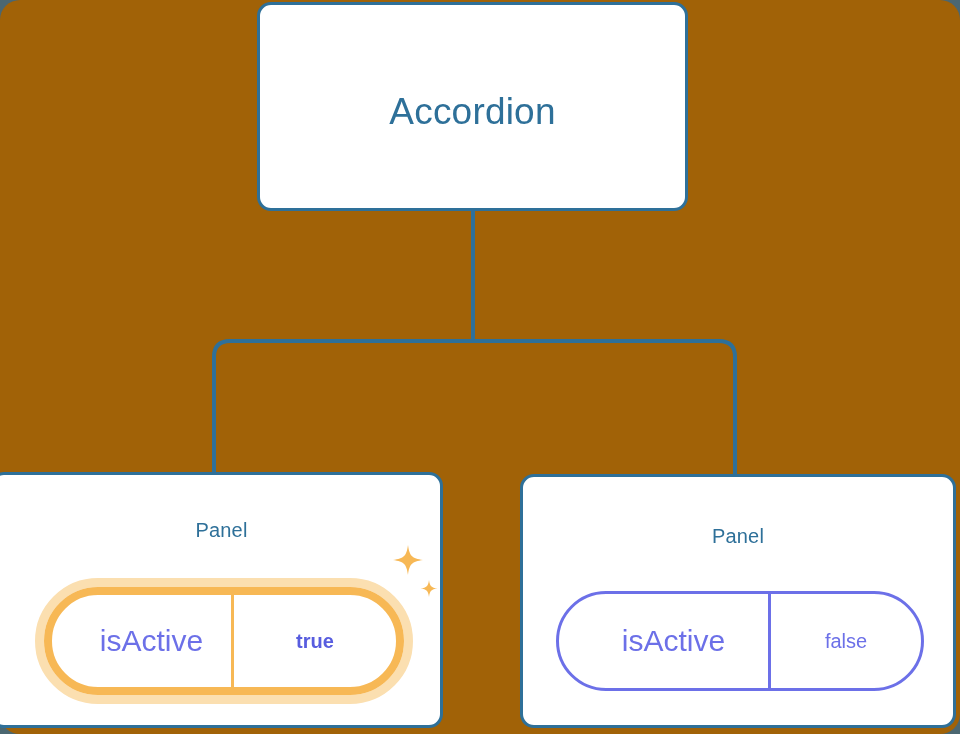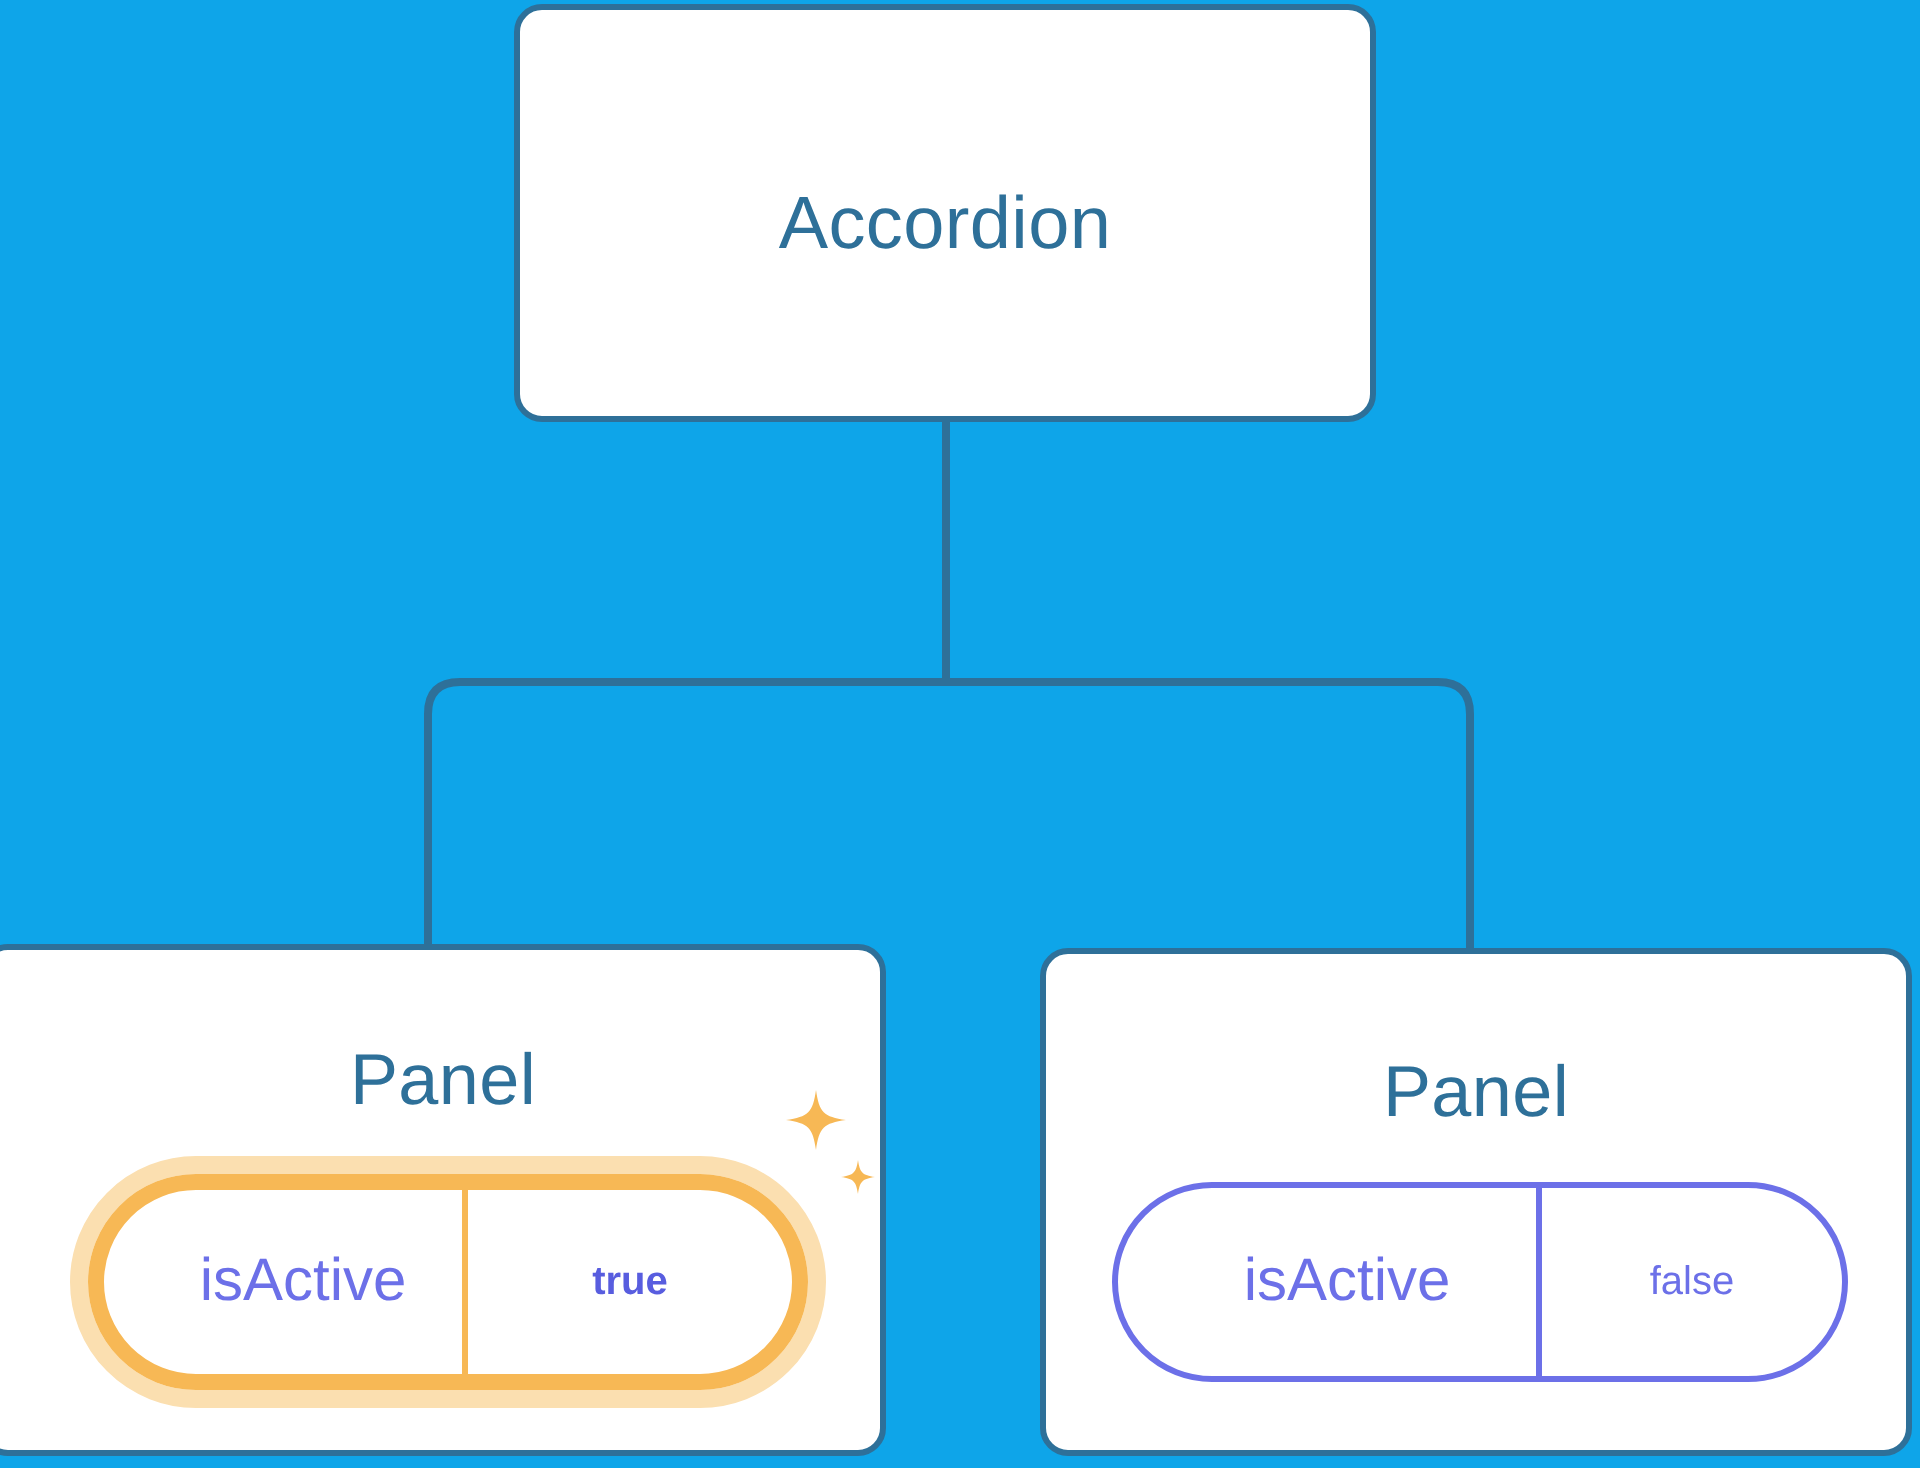--- a/index.html
+++ b/index.html
@@ -13,21 +13,22 @@
     overflow: hidden;
     background: #4b6771;
     font-family: "Liberation Sans", sans-serif;
     -webkit-font-smoothing: antialiased;
   }
 
   #stage {
     position: relative;
     width: 960px;
     height: 734px;
-    background: #0ea5e9;
+    background: #a16207;
+    border-radius: 20px;
   }
 
   
   #connectors {
     position: absolute;
     left: 0;
     top: 0;
     width: 960px;
     height: 734px;
     pointer-events: none;
@@ -75,21 +76,21 @@
   #node-panel-right {
     left: 520px;
     top: 474px;
     width: 436px;
     height: 254px;
   }
   .panel-title {
     position: absolute;
     left: 0;
     right: 0;
-    font-size: 36px;
+    font-size: 20px;
   }
   #node-panel-left .panel-title { top: 44px; left: 10px; }
   #node-panel-right .panel-title { top: 48px; }
 
   
   .prop-pill {
     position: absolute;
     display: flex;
     align-items: stretch;
     box-sizing: border-box;

